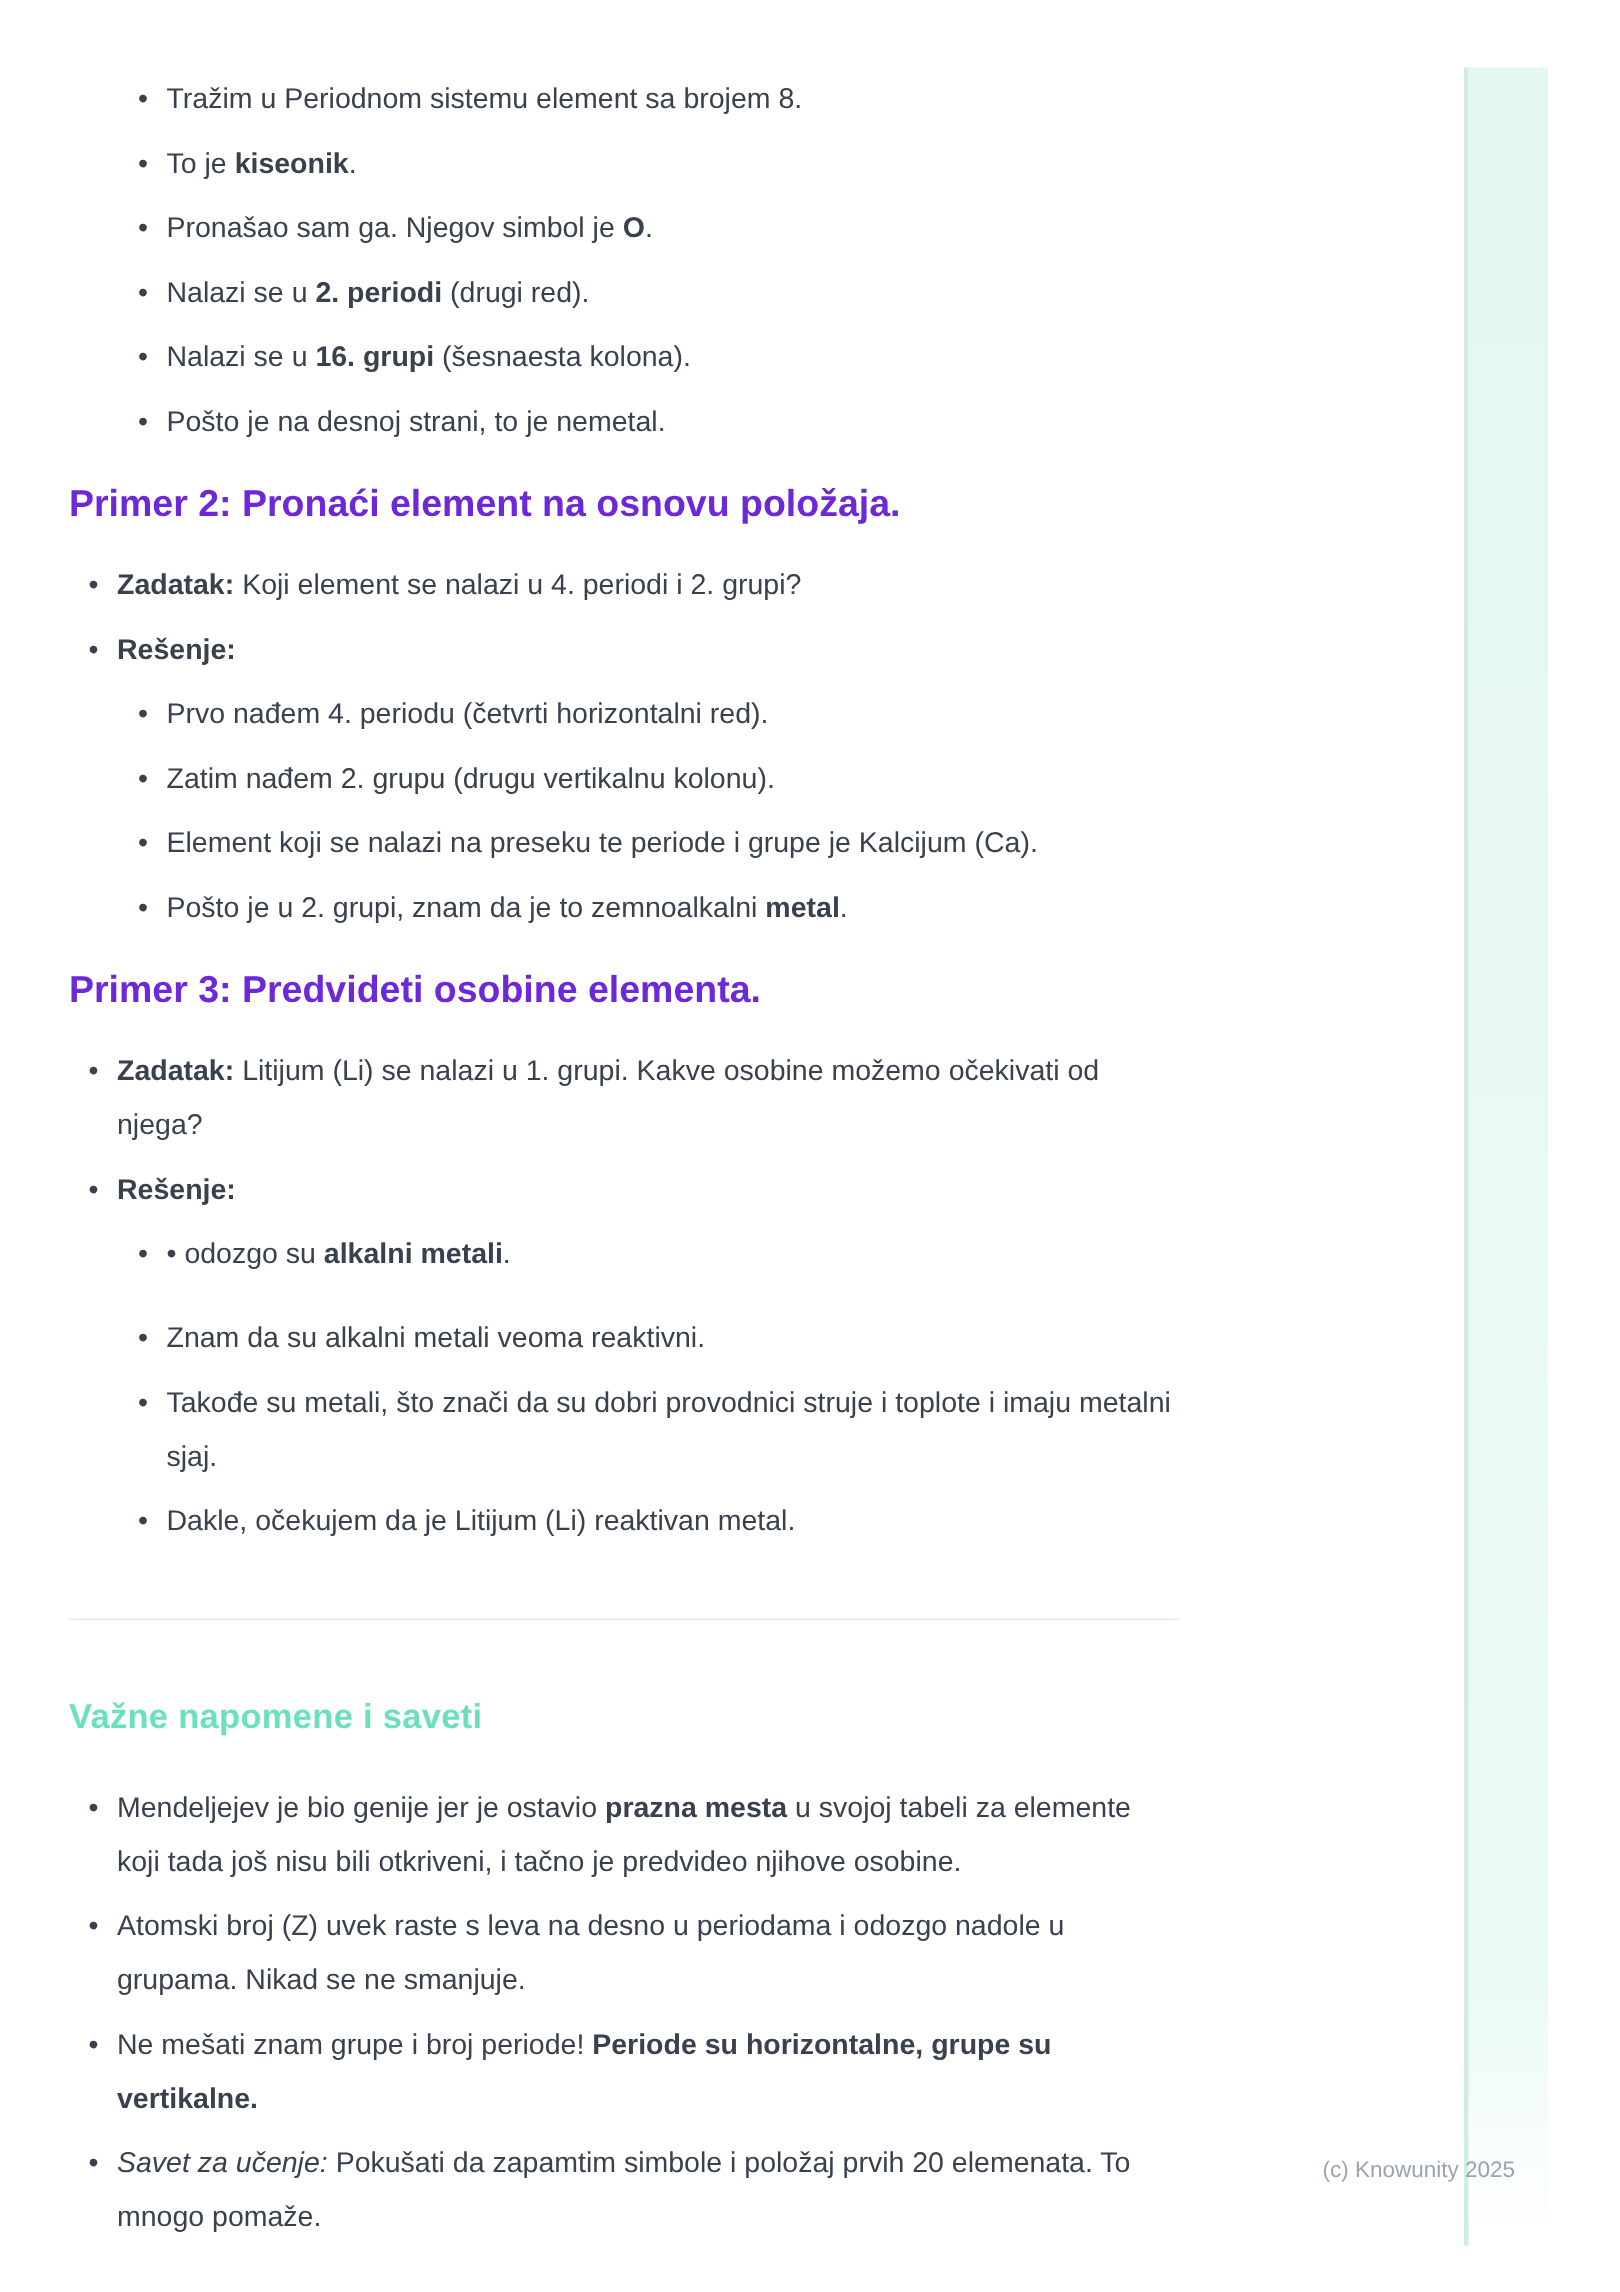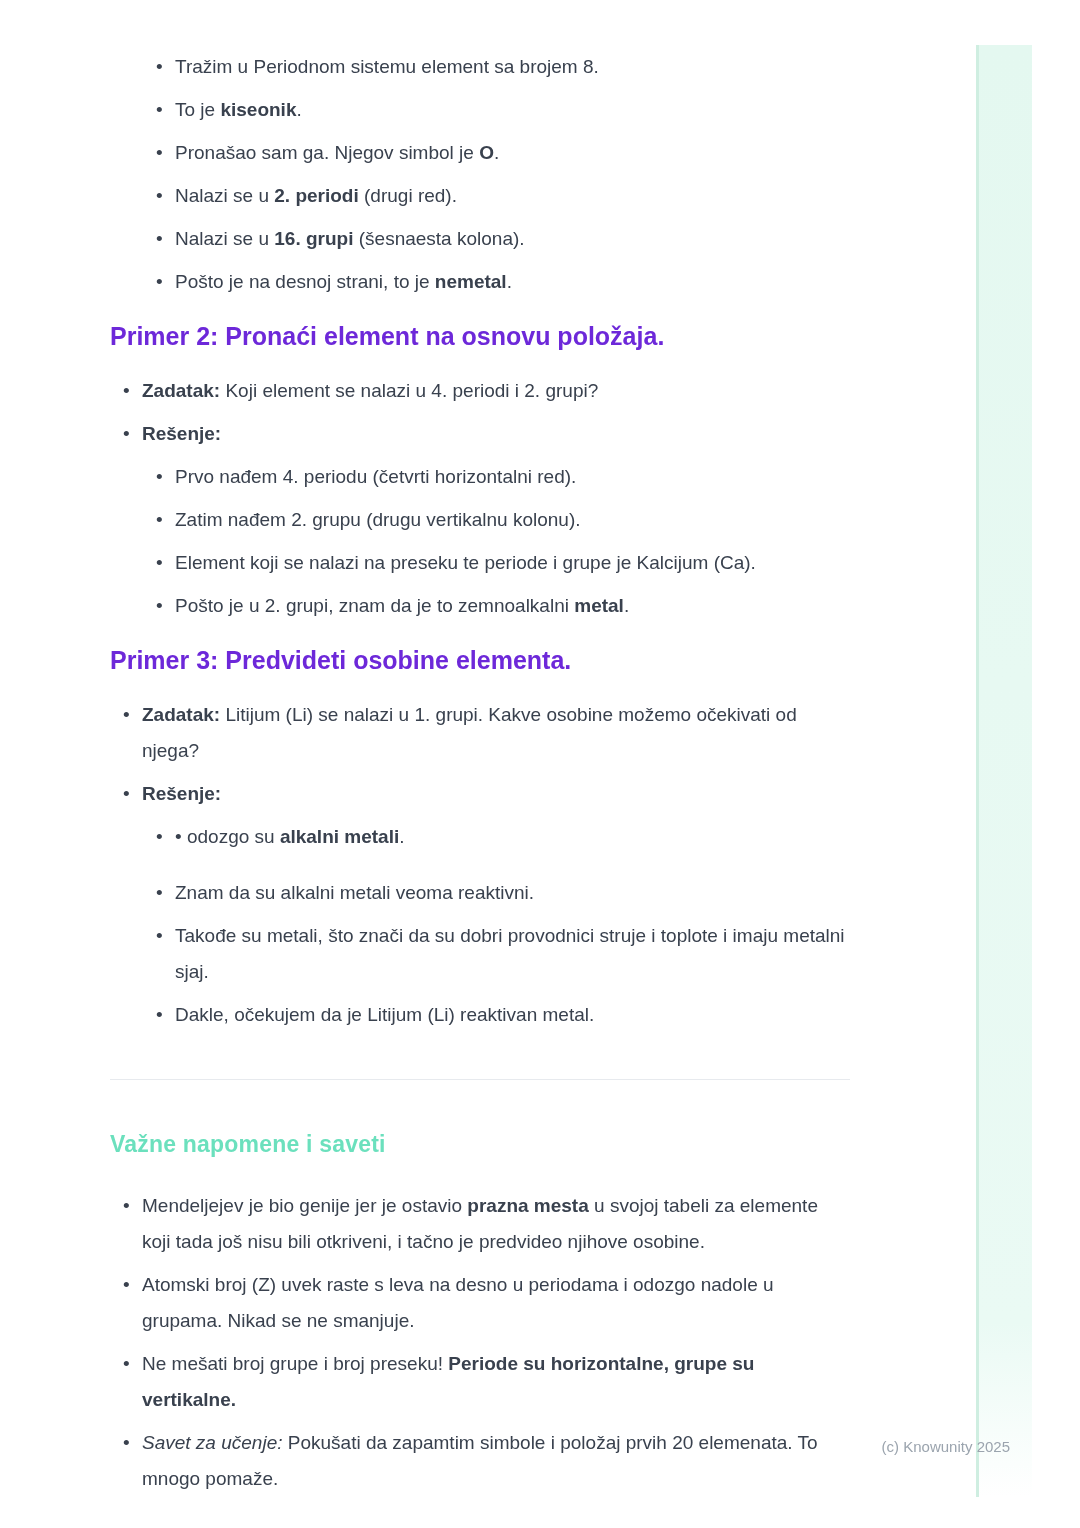--- a/index.html
+++ b/index.html
@@ -24,21 +24,21 @@
     width: 53px;
     height: 1452px;
     background: linear-gradient(180deg, #e4f8f0 0%, #eafaf4 88%, rgba(234,250,244,0) 100%);
     border-left: 3px solid #cfeee1;
     z-index: 0;
   }
   .content {
     position: relative;
     z-index: 1;
     width: 740px;
-    margin-left: 110px;
+    margin-left: 46px;
     padding-top: 49px;
   }
   ul {
     list-style: none;
     margin: 0 0 6px 0;
     padding: 0 0 0 32px;
   }
   ul.intro { margin-left: 33px; }
   li {
     position: relative;
@@ -93,21 +93,21 @@
 <div class="stripe"></div>
 
 <div class="content">
 
   <ul class="intro">
     <li><span><span>Tražim u Periodnom sistemu element sa brojem 8.</span></span></li>
     <li><span><span>To je </span><span style="font-weight: 700;">kiseonik</span><span>.</span></span></li>
     <li><span><span>Pronašao sam ga. Njegov simbol je </span><span style="font-weight: 700;">O</span><span>.</span></span></li>
     <li><span><span>Nalazi se u </span><span style="font-weight: 700;">2. periodi</span><span> (drugi red).</span></span></li>
     <li><span><span>Nalazi se u </span><span style="font-weight: 700; text-align: center;">16. grupi</span><span> (šesnaesta kolona).</span></span></li>
-    <li><span><span>Pošto je na desnoj strani, to je </span><span style="font-weight: 700;">nemetal</span><span>.</span></span></li>
+    <li><span><span>Pošto je na desnoj strani, to je </span><span style="font-weight: 400;">nemetal</span><span>.</span></span></li>
   </ul>
 
   <h3 class="example-heading">Primer 2: Pronaći element na osnovu položaja.</h3>
 
   <ul>
     <li><span><span style="font-weight: 700;">Zadatak:</span><span> Koji element se nalazi u 4. periodi i 2. grupi?</span></span></li>
     <li>
       <span><span style="font-weight: 700;">Rešenje:</span></span>
       <ul>
         <li><span><span>Prvo nađem 4. periodu (četvrti horizontalni red).</span></span></li>
@@ -133,19 +133,19 @@
     </li>
   </ul>
 
   <hr class="divider">
 
   <h2 class="section-heading">Važne napomene i saveti</h2>
 
   <ul>
     <li><span><span>Mendeljejev je bio genije jer je ostavio </span><span style="font-weight: 700;">prazna mesta</span><span> u svojoj tabeli za elemente koji tada još nisu bili otkriveni, i tačno je predvideo njihove osobine.</span></span></li>
     <li><span><span>Atomski broj (Z) uvek raste s leva na desno u periodama i odozgo nadole u grupama. Nikad se ne smanjuje.</span></span></li>
-    <li><span><span>Ne mešati broj grupe i broj preseku! </span><span style="font-weight: 700;">Periode su horizontalne, grupe su vertikalne.</span></span></li>
+    <li><span><span>Ne mešati znam grupe i broj periode! </span><span style="font-weight: 700;">Periode su horizontalne, grupe su vertikalne.</span></span></li>
     <li><span><span style="font-style: italic;">Savet za učenje:</span><span> Pokušati da zapamtim simbole i položaj prvih 20 elemenata. To mnogo pomaže.</span></span></li>
   </ul>
 
 </div>
 
 <div class="footer">(c) Knowunity 2025</div>
 
 </body></html>

